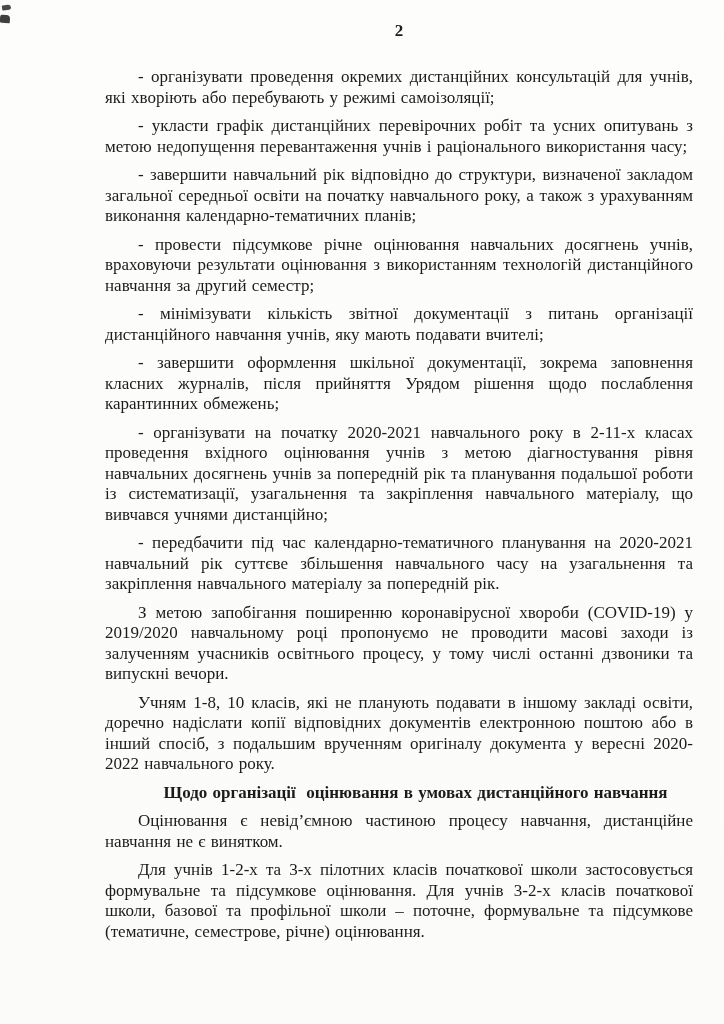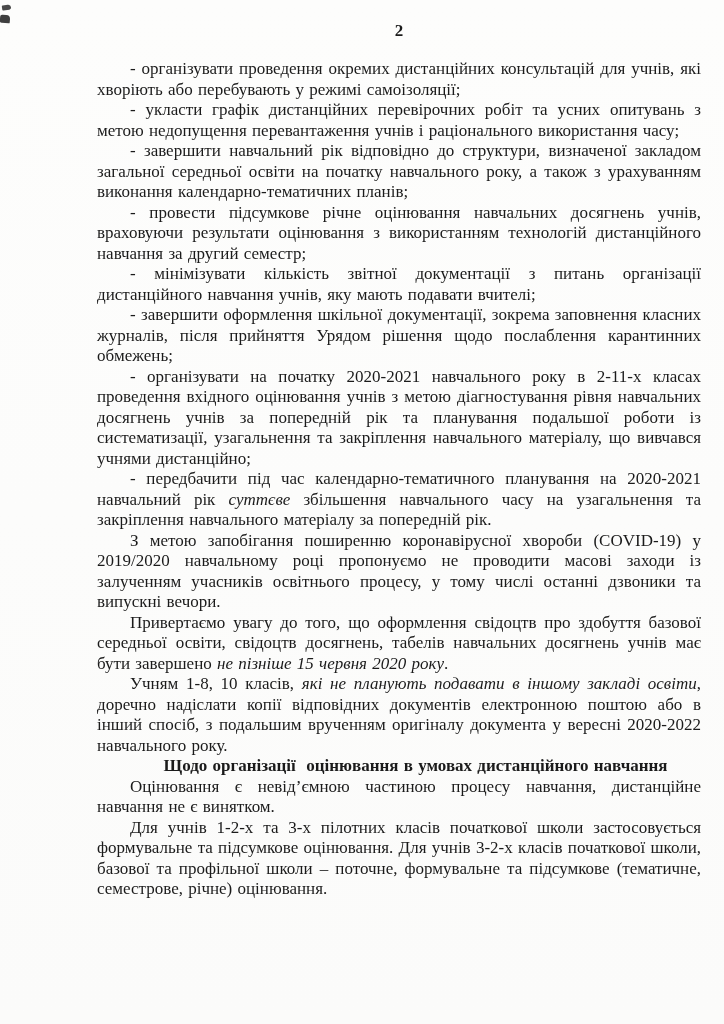--- a/index.html
+++ b/index.html
@@ -47,33 +47,32 @@
     line-height: 20px;
     font-weight: bold;
   }
   .doc-body {
     position: absolute;
     top: 59px;
     left: 97px;
     width: 604px;
   }
   .doc-body p {
-    margin: 0;
+    margin: 8px;
     font-size: 17px;
     line-height: 20.5px;
     text-align: justify;
     text-indent: 33px;
     word-spacing: 1px;
   }
   .doc-body p.heading {
     font-weight: bold;
     text-align: center;
   }
   .it {
-    font-style: italic;
   }
 </style>
 </head>
 <body>
 
 <div class="page">
 
   <div class="artifact a1"></div>
   <div class="artifact a2"></div>
 
@@ -92,21 +91,20 @@
     <p><span>- мінімізувати кількість звітної документації з питань організації дистанційного навчання учнів, яку мають подавати вчителі;</span></p>
 
     <p><span>- завершити оформлення шкільної документації, зокрема заповнення класних журналів, після прийняття Урядом рішення щодо послаблення карантинних обмежень;</span></p>
 
     <p><span>- організувати на початку 2020-2021 навчального року в 2-11-х класах проведення вхідного оцінювання учнів з метою діагностування рівня навчальних досягнень учнів за попередній рік та планування подальшої роботи із систематизації, узагальнення та закріплення навчального матеріалу, що вивчався учнями дистанційно;</span></p>
 
     <p><span>- передбачити під час календарно-тематичного планування на 2020-2021 навчальний рік </span><span class="it">суттєве</span><span> збільшення навчального часу на узагальнення та закріплення навчального матеріалу за попередній рік.</span></p>
 
     <p><span>З метою запобігання поширенню коронавірусної хвороби (COVID-19) у 2019/2020 навчальному році пропонуємо не проводити масові заходи із залученням учасників освітнього процесу, у тому числі останні дзвоники та випускні вечори.</span></p>
 
-    <p><span>Привертаємо увагу до того, що оформлення свідоцтв про здобуття базової середньої освіти, свідоцтв досягнень, табелів навчальних досягнень учнів має бути завершено </span><span class="it">не пізніше 15 червня 2020 року</span><span>.</span></p>
 
 
     <p><span>Учням 1-8, 10 класів, </span><span class="it">які не планують подавати в іншому закладі освіти</span><span>, доречно надіслати копії відповідних документів електронною поштою або в інший спосіб, з подальшим врученням оригіналу документа у вересні 2020-2022 навчального року.</span></p>
 
     <p class="heading"><span>Щодо організації&nbsp; оцінювання в умовах дистанційного навчання</span></p>
 
     <p><span>Оцінювання є невід’ємною частиною процесу навчання, дистанційне навчання не є винятком.</span></p>
 
     <p><span>Для учнів 1-2-х та 3-х пілотних класів початкової школи застосовується формувальне та підсумкове оцінювання. Для учнів 3-2-х класів початкової школи, базової та профільної школи – поточне, формувальне та підсумкове (тематичне, семестрове, річне) оцінювання.</span></p>
 

